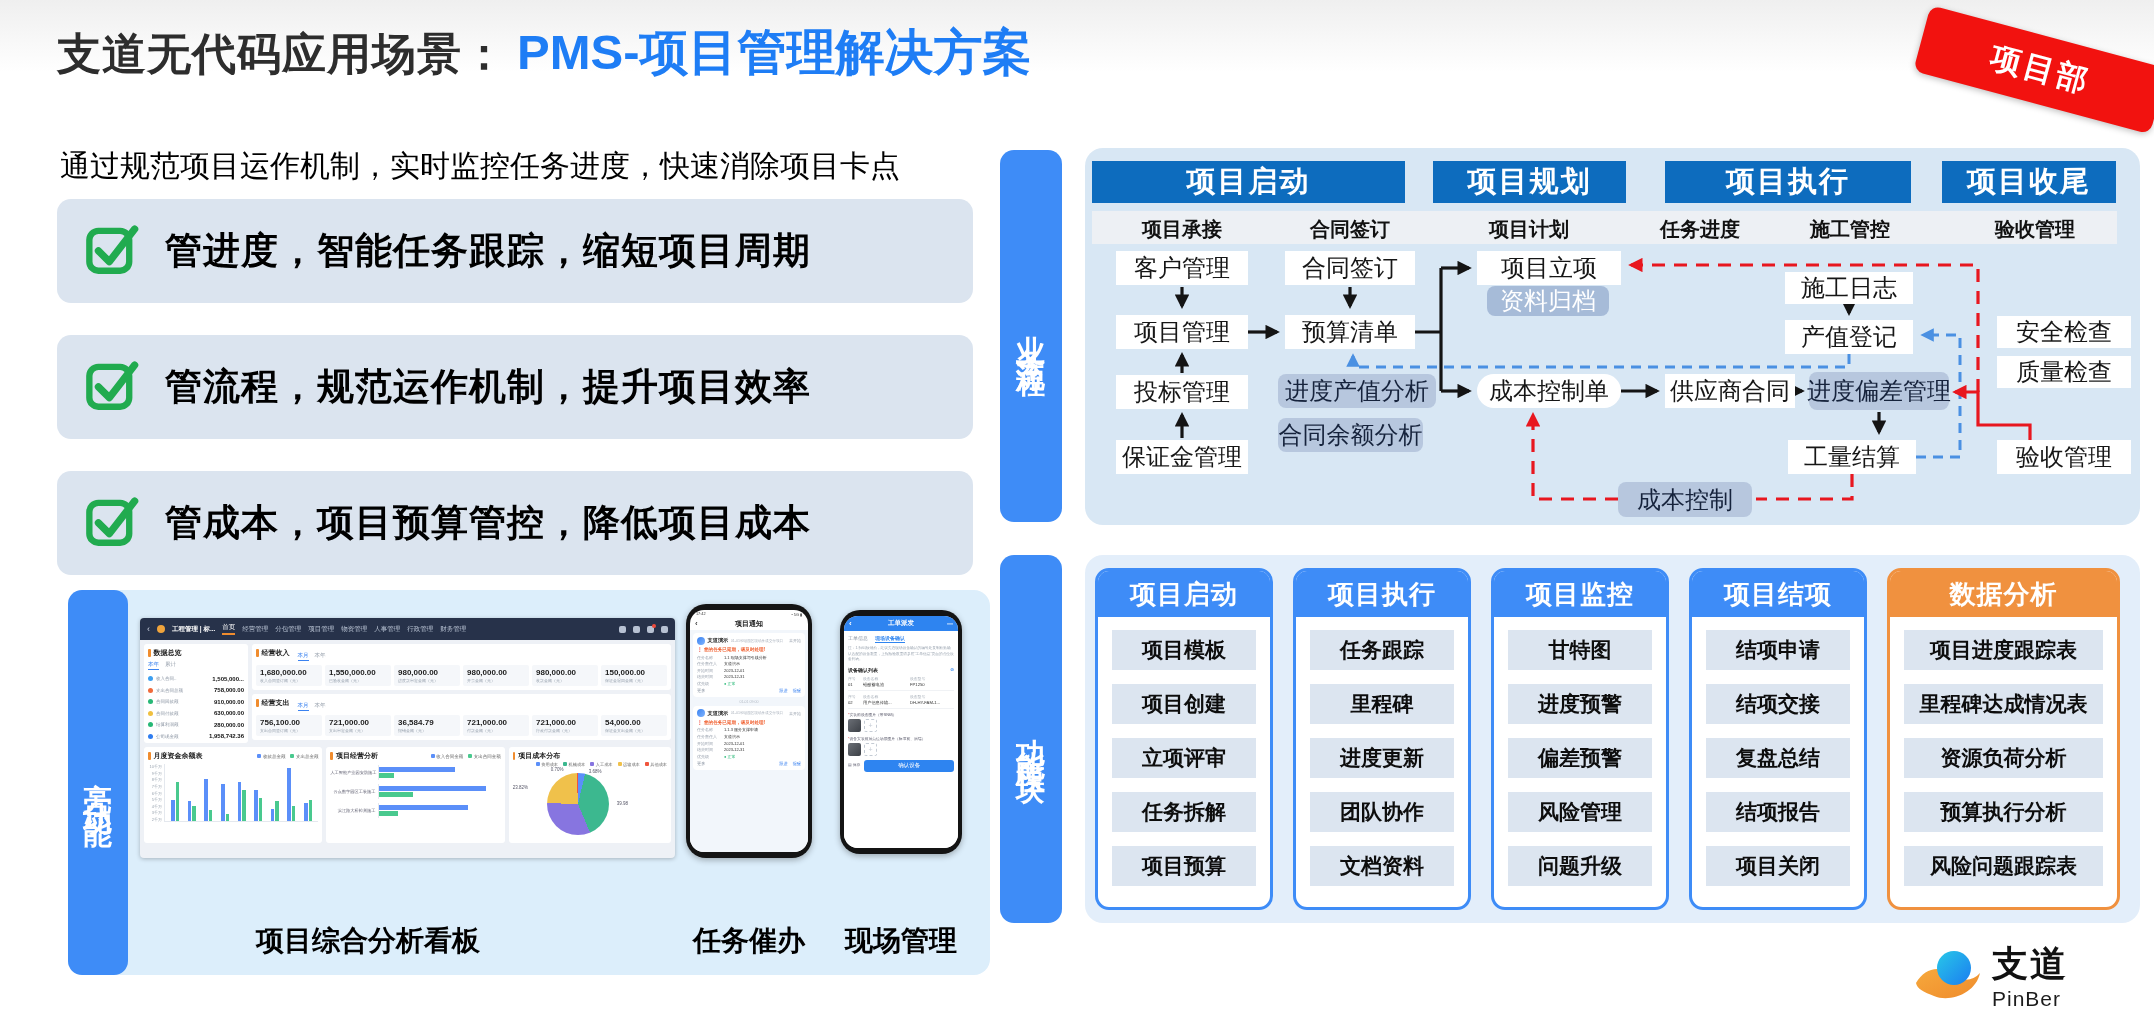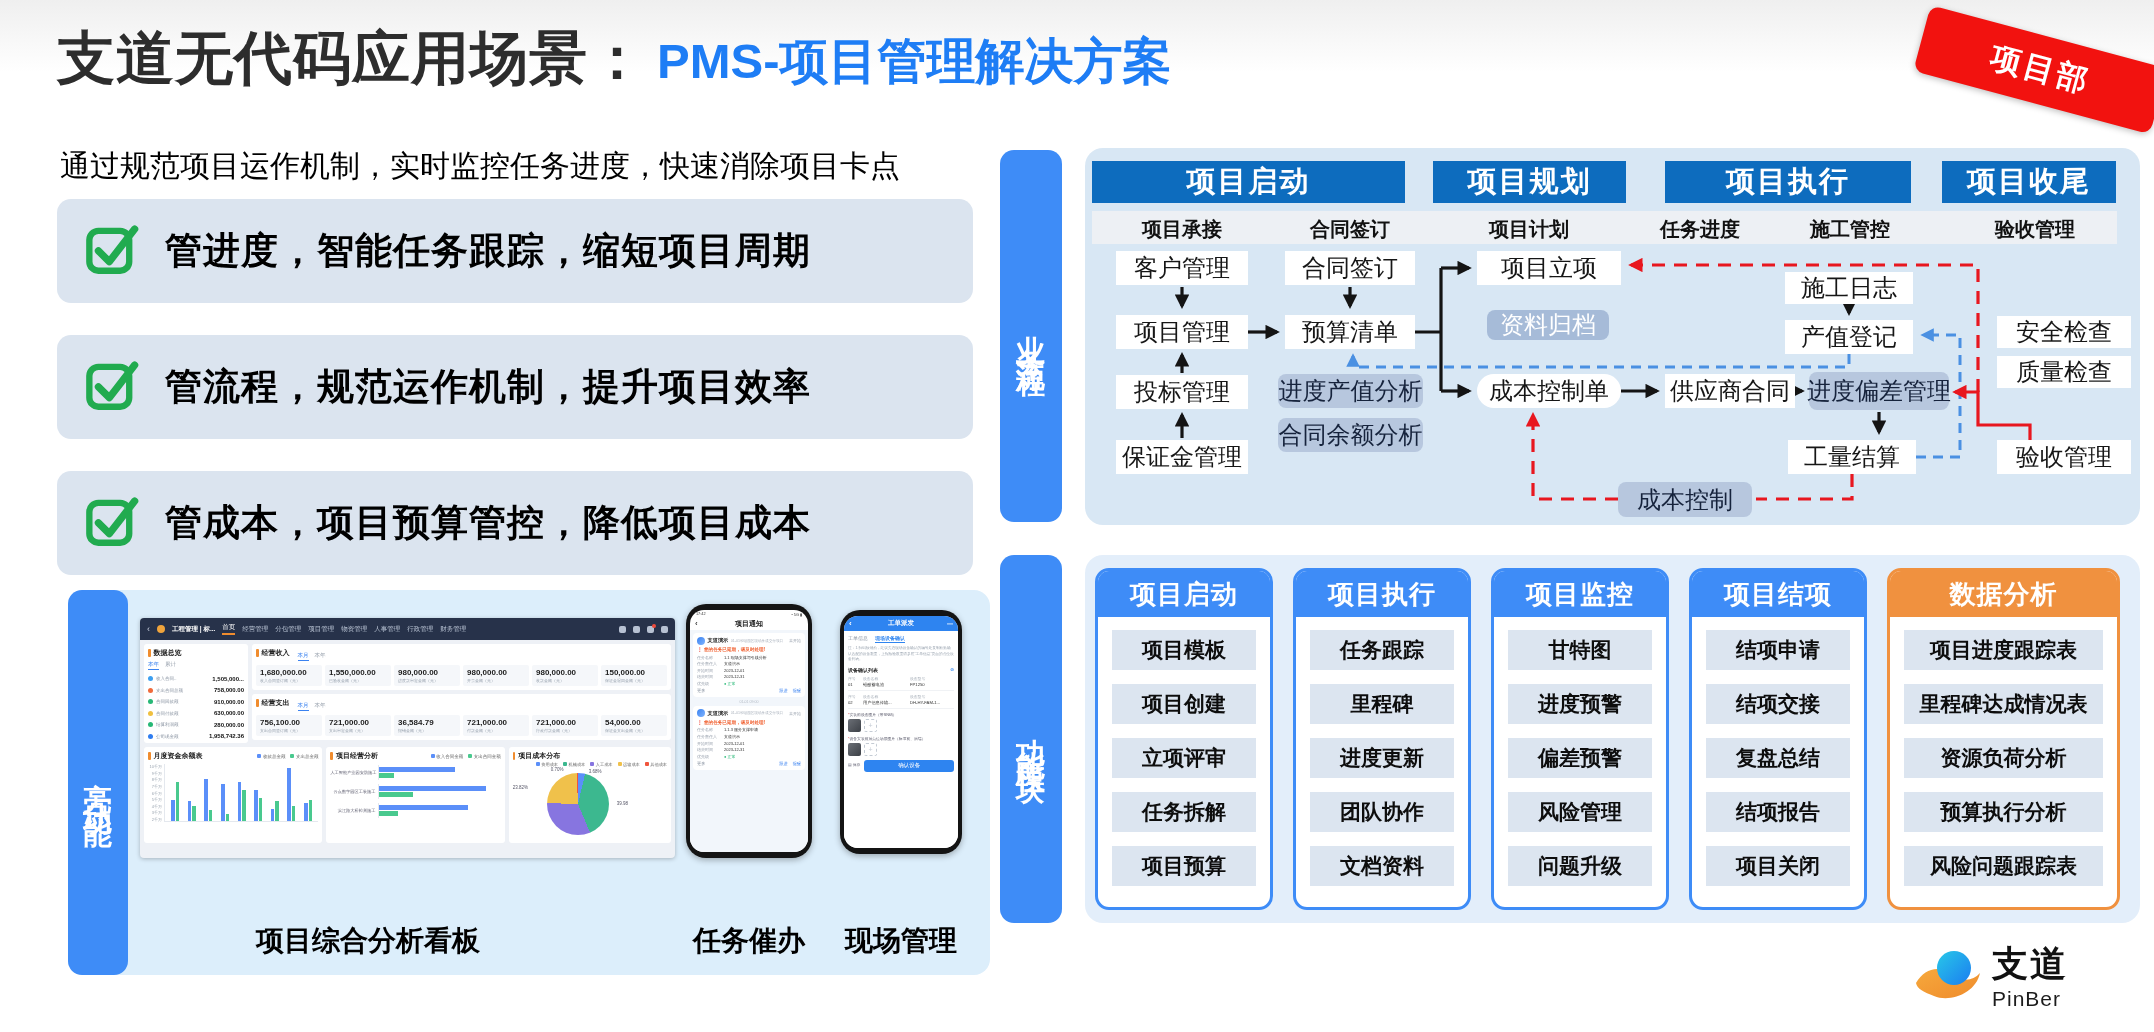--- a/index.html
+++ b/index.html
@@ -2,21 +2,21 @@
 <html><head>
 <meta charset="utf-8">
 <style>
   *{box-sizing:border-box;margin:0;padding:0}
   html,body{background:#e9e9e9}
   body{font-family:"Liberation Sans","DejaVu Sans",sans-serif}
   .slide{position:relative;width:2154px;height:1032px;margin:0 auto;overflow:hidden;
          background:linear-gradient(180deg,#efefef 0%,#ffffff 7%,#ffffff 100%);}
   
   .title-row{position:absolute;left:57px;top:20px;white-space:nowrap}
-  .title-black{font-size:58px;font-weight:900;color:#2d2d2d;letter-spacing:1px}
+  .title-black{font-size:44px;font-weight:900;color:#2d2d2d;letter-spacing:1px}
   .title-blue{font-size:49px;font-weight:800;color:#1e7df5;margin-left:10px}
   .ribbon{position:absolute;left:1922px;top:4px;width:245px;height:68px;background:#f2120f;
           border-radius:10px;transform:rotate(15deg);transform-origin:left center;
           display:flex;align-items:center;justify-content:center;color:#fff;font-size:31px;
           font-weight:700;letter-spacing:3px;box-shadow:0 2px 6px rgba(0,0,0,.25)}
   .subtitle{position:absolute;left:60px;top:146px;font-size:30px;font-weight:500;color:#000}
   
   .point{position:absolute;left:57px;width:916px;height:104px;background:#dbe4ef;border-radius:14px;
          display:flex;align-items:center;padding-left:26px;gap:24px}
   .point .txt{font-size:37px;font-weight:800;color:#000;letter-spacing:1px}
@@ -228,29 +228,29 @@
       <div class="flow-strip"></div>
       <div class="flow-stage" style="left: 97px;">项目承接</div>
       <div class="flow-stage" style="left: 265px;">合同签订</div>
       <div class="flow-stage" style="left: 444px;">项目计划</div>
       <div class="flow-stage" style="left: 615px;">任务进度</div>
       <div class="flow-stage" style="left: 765px;">施工管控</div>
       <div class="flow-stage" style="left: 950px;">验收管理</div>
       <div class="fnode w" style="left: 31px; top: 103px; width: 132px; height: 34px;">客户管理</div>
       <div class="fnode w" style="left: 200px; top: 103px; width: 130px; height: 34px;">合同签订</div>
       <div class="fnode w" style="left: 392px; top: 103px; width: 144px; height: 34px;">项目立项</div>
-      <div class="fnode gw" style="left: 402px; top: 162px; width: 122px; height: 30px;">资料归档</div>
+      <div class="fnode gw" style="left: 402px; top: 138px; width: 122px; height: 30px;">资料归档</div>
       <div class="fnode w" style="left: 700px; top: 124px; width: 128px; height: 32px;">施工日志</div>
       <div class="fnode w" style="left: 31px; top: 167px; width: 132px; height: 34px;">项目管理</div>
       <div class="fnode w" style="left: 200px; top: 167px; width: 130px; height: 34px;">预算清单</div>
       <div class="fnode w" style="left: 700px; top: 172px; width: 128px; height: 34px;">产值登记</div>
       <div class="fnode w" style="left: 912px; top: 168px; width: 134px; height: 32px;">安全检查</div>
       <div class="fnode w" style="left: 912px; top: 208px; width: 134px; height: 32px;">质量检查</div>
       <div class="fnode w" style="left: 31px; top: 227px; width: 132px; height: 34px;">投标管理</div>
-      <div class="fnode gd" style="left: 193px; top: 226px; width: 145px; height: 34px;">进度产值分析</div>
+      <div class="fnode gd" style="left: 193px; top: 226px; width: 158px; height: 34px;">进度产值分析</div>
       <div class="fnode w" style="left: 392px; top: 226px; width: 144px; height: 34px; border-radius: 17px;">成本控制单</div>
       <div class="fnode w" style="left: 580px; top: 226px; width: 130px; height: 34px;">供应商合同</div>
       <div class="fnode gd" style="left: 724px; top: 224px; width: 140px; height: 38px;">进度偏差管理</div>
       <div class="fnode gd" style="left: 193px; top: 270px; width: 145px; height: 34px;">合同余额分析</div>
       <div class="fnode w" style="left: 31px; top: 292px; width: 132px; height: 34px;">保证金管理</div>
       <div class="fnode w" style="left: 703px; top: 292px; width: 128px; height: 34px; text-align: right;">工量结算</div>
       <div class="fnode w" style="left: 912px; top: 292px; width: 134px; height: 34px;">验收管理</div>
       <div class="fnode gd" style="left: 533px; top: 334px; width: 134px; height: 35px;">成本控制</div>
     </div>
 

